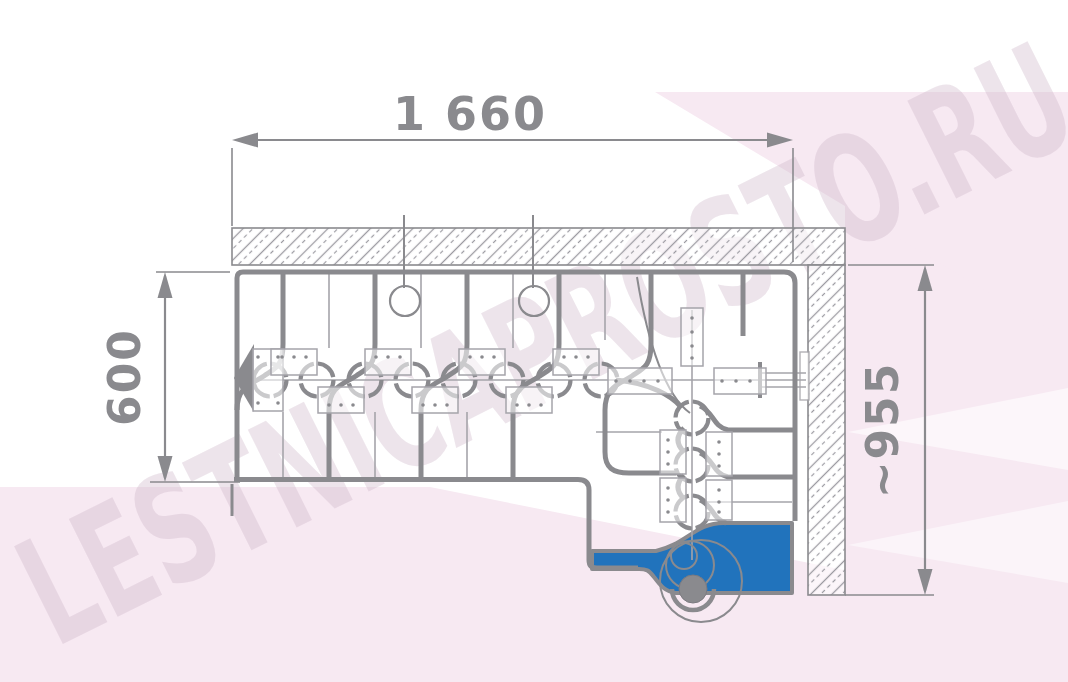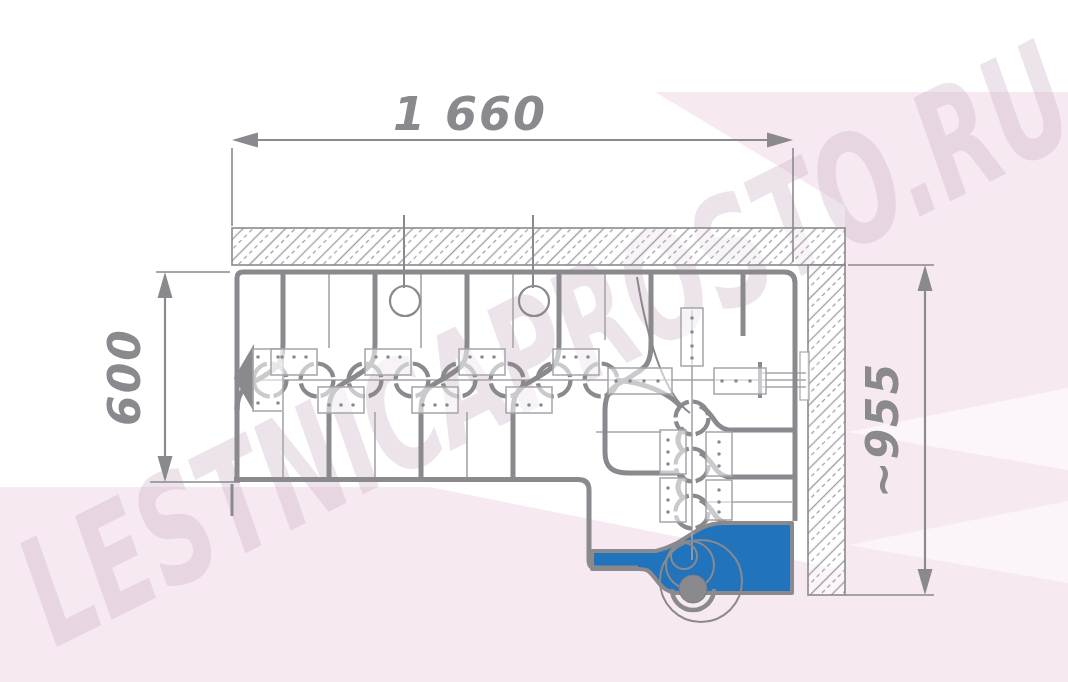--- a/index.html
+++ b/index.html
@@ -2,21 +2,20 @@
 <html><head>
 <meta charset="utf-8">
 <style>
   html,body{margin:0;padding:0;background:#ffffff;}
   .canvas{
     position:relative;
     width:1068px;height:682px;
     overflow:hidden;
     background:#ffffff;
     font-family:"DejaVu Sans", sans-serif;
-    font-style:italic;
   }
   svg{display:block;}
   text.dim{
     fill:#8a8a8e;
     font-family:"DejaVu Sans", sans-serif;
     font-weight:bold;
     letter-spacing:2px;
   }
   text.wm{
     fill:#cbb3c6;

